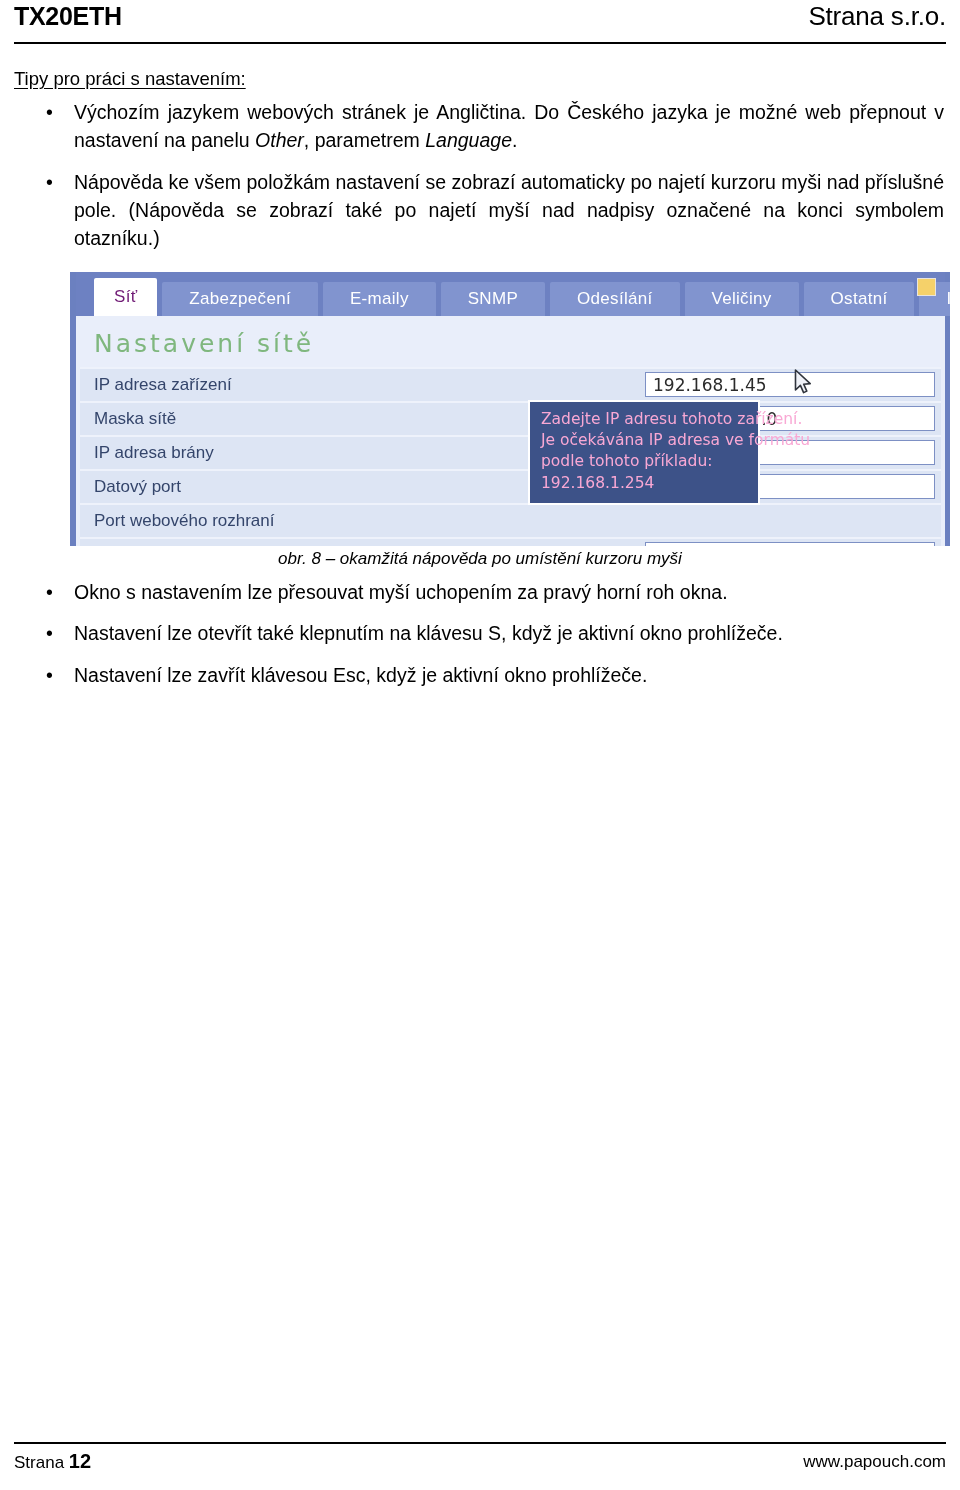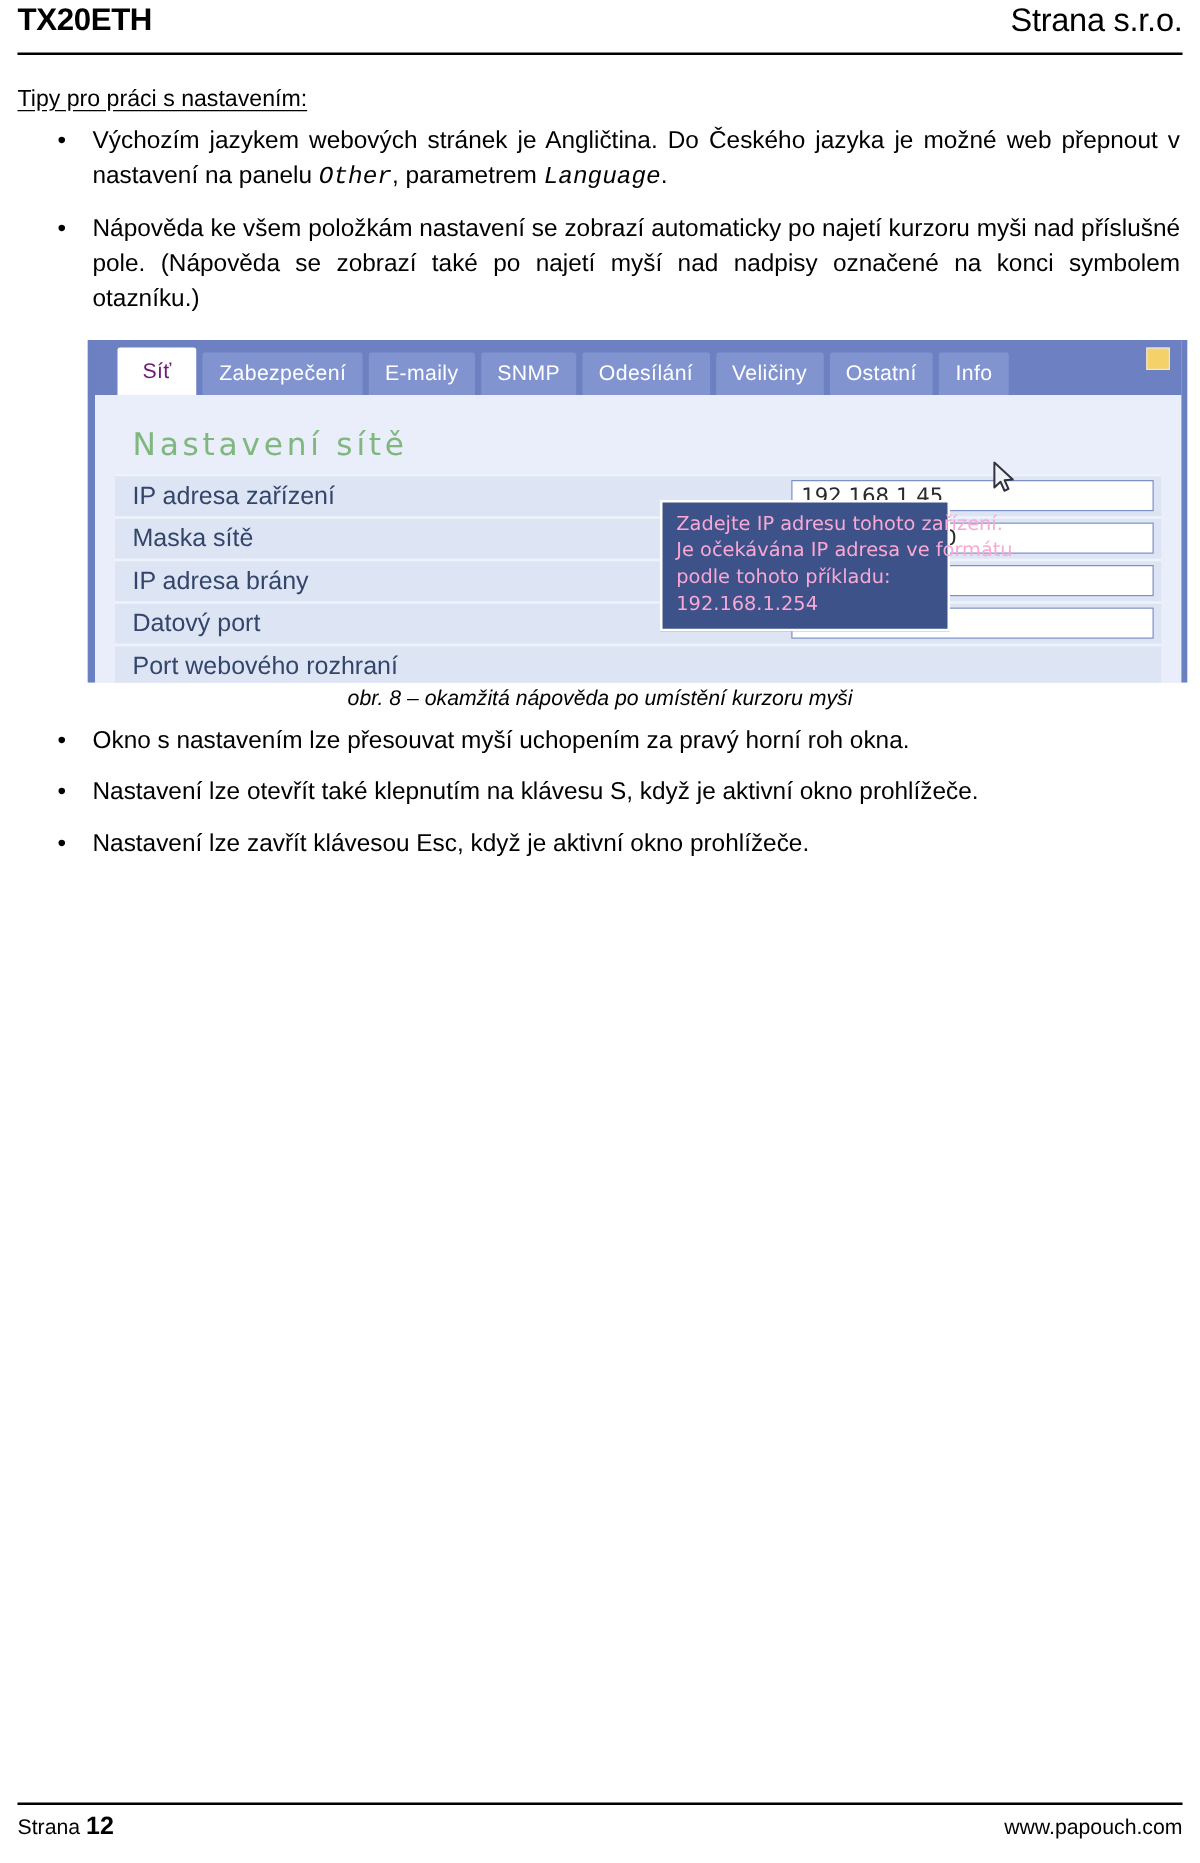--- a/index.html
+++ b/index.html
@@ -82,21 +82,21 @@
     padding-right: 2px;
   }
   .bullet-row.nojust { text-align: left; }
   .bullet-dot {
     position: absolute;
     left: 32px;
     top: 0;
     font-size: 19.5px;
     line-height: 1.45;
   }
-  .it { font-style: italic; font-family: Liberation Mono, monospace; }
+  .it { font-style: italic; }
 
   
   .shot {
     position: absolute;
     left: 70px;
     top: 272px;
     width: 880px;
     height: 274px;
     overflow: hidden;
     background: #e8edf7;
@@ -118,21 +118,21 @@
     height: 44px;
     background: #6d81c2;
     display: flex;
     align-items: flex-end;
     padding-left: 18px;
     box-sizing: border-box;
   }
   .tab {
     height: 34px;
     margin-right: 5px;
-    padding: 0 13px;
+    padding: 0 27px;
     display: flex;
     align-items: center;
     justify-content: center;
     font-size: 17px;
     color: #ffffff;
     background: #8194cf;
     border-radius: 2px 2px 0 0;
     white-space: nowrap;
     letter-spacing: 0.3px;
   }
@@ -149,41 +149,41 @@
     width: 17px;
     height: 16px;
     background: #f5d16a;
     border: 1px solid #e8e4de;
   }
 
   
   .form-body {
     position: relative;
     background: #e9eefa;
-    padding: 16px;
+    padding: 4px;
   }
   .form-title {
     font-size: 25px;
     color: #7fb77e;
     padding: 9px 0 9px 14px;
     letter-spacing: 3px;
     font-family: "DejaVu Sans", sans-serif;
     background: #e9eefa;
   }
   .form-row {
     position: relative;
     height: 32px;
     background: #dde5f4;
     border-top: 2px solid #eef2fb;
     display: flex;
     align-items: center;
   }
   .form-row:nth-child(odd) { background: #dde5f4; }
   .row-label {
-    font-size: 20px;
+    font-size: 17px;
     color: #34456b;
     padding-left: 14px;
     white-space: nowrap;
   }
   .row-input {
     position: absolute;
     right: 6px;
     top: 3px;
     width: 290px;
     height: 25px;

